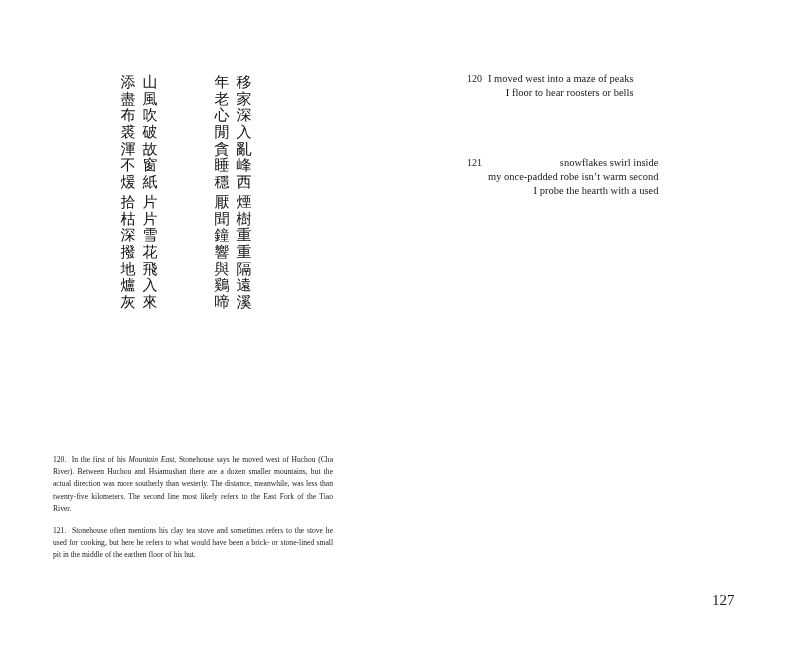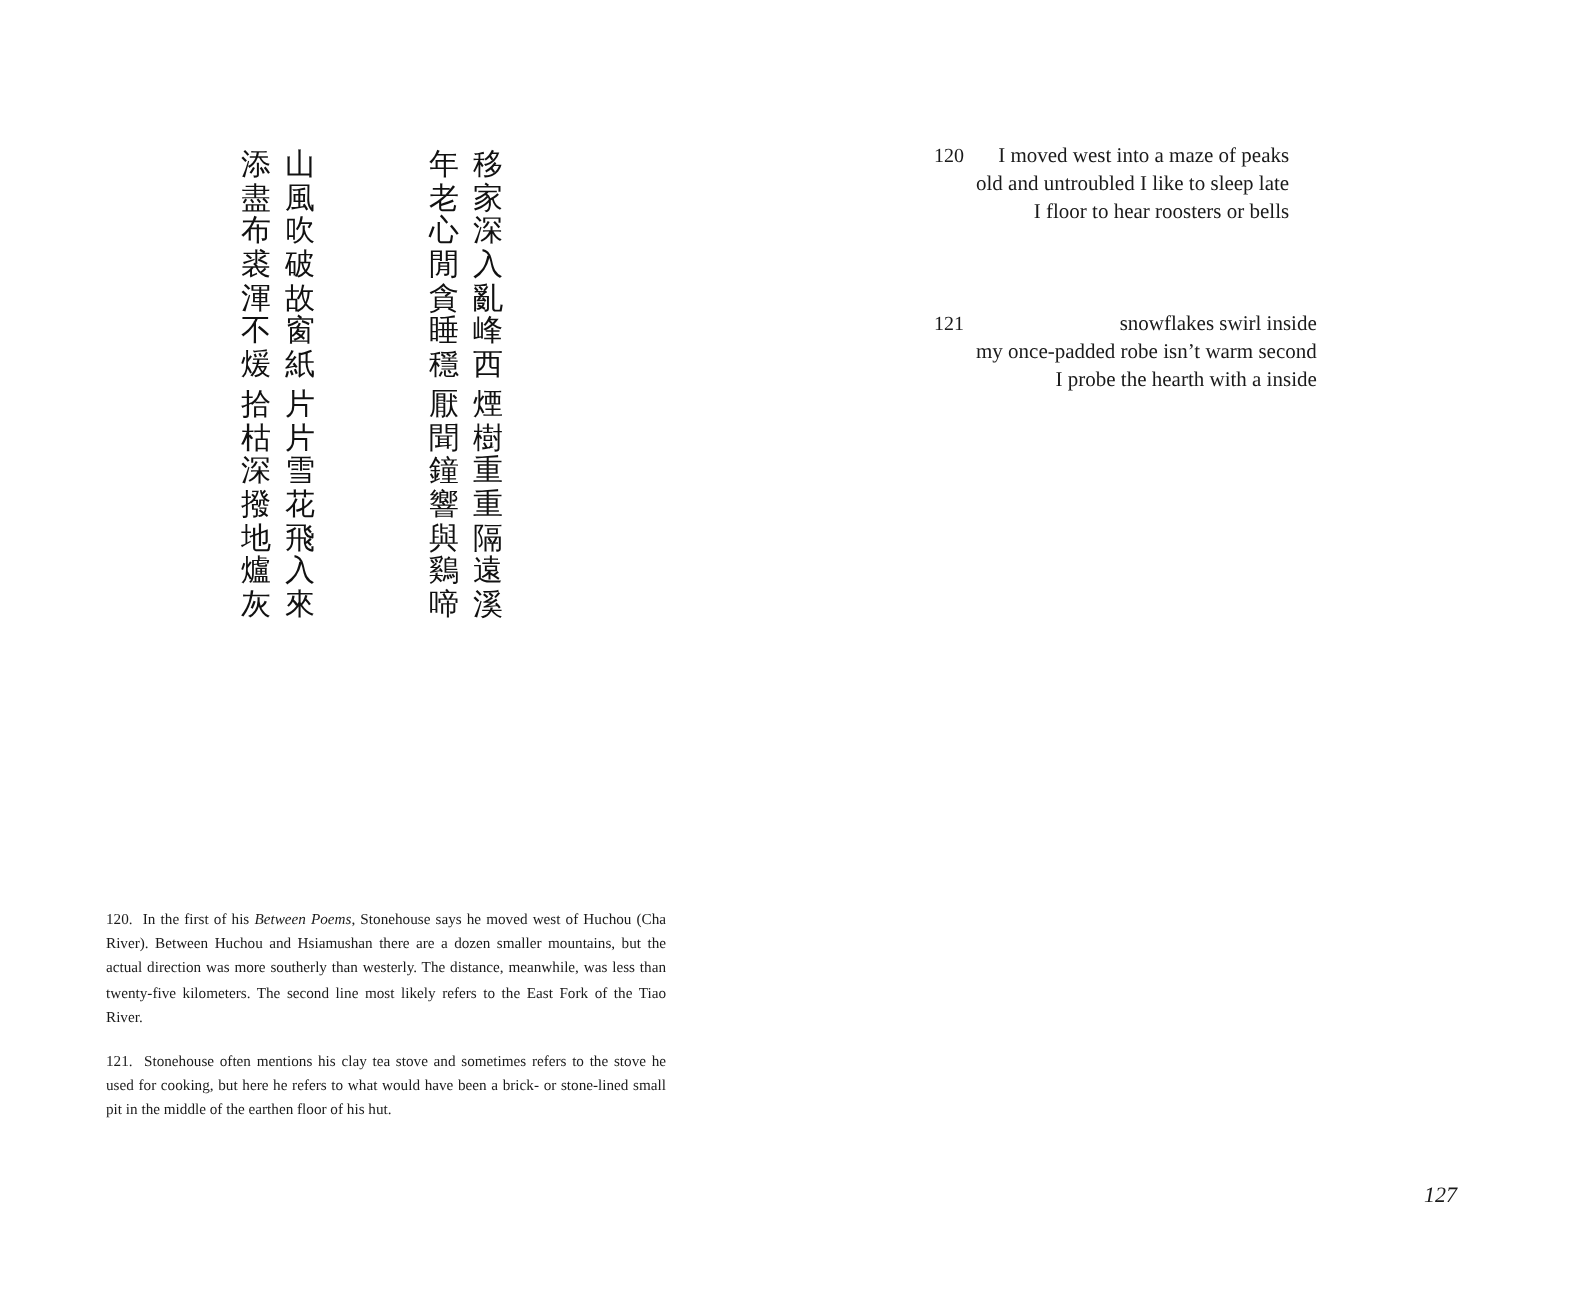--- a/index.html
+++ b/index.html
@@ -28,21 +28,21 @@
   .en-poem .line { display: block; white-space: nowrap; }
 
   .footnotes {
     position: absolute; left: 53px; top: 454px; width: 280px;
     font-size: 7.6px; line-height: 12.2px; text-align: justify;
   }
   .fn { margin: 0 0 10px 0; }
   .fn em { font-style: italic; }
 
   .folio {
-    position: absolute; left: 316px; top: 592px; font-size: 11px; font-style: italic;
+    position: absolute; left: 316px; top: 592px; font-size: 15px; 
   }
 </style>
 </head>
 <body>
 
 <div class="spread">
 
   <div class="page page-left">
 
     <div class="zh-col" style="left:119px; top:74px;">
@@ -117,39 +117,38 @@
         <span>重</span>
         <span>重</span>
         <span>隔</span>
         <span>遠</span>
         <span>溪</span>
       </div>
 
     <div class="footnotes">
       <p class="fn">
         <span>120.</span>&nbsp;
-        <span>In the first of his </span><em>Between Poems</em><span>, Stonehouse says he moved west of Huchou (Cha River). Between Huchou and Hsiamushan there are a dozen smaller mountains, but the actual direction was more southerly than westerly. The distance, meanwhile, was less than twenty-five kilometers. The second line most likely refers to the East Fork of the Tiao River.</span>
+        <span>In the first of his </span><em>Mountain East</em><span>, Stonehouse says he moved west of Huchou (Cha River). Between Huchou and Hsiamushan there are a dozen smaller mountains, but the actual direction was more southerly than westerly. The distance, meanwhile, was less than twenty-five kilometers. The second line most likely refers to the East Fork of the Tiao River.</span>
       </p>
       <p class="fn">
         <span>121.</span>&nbsp;
         <span>Stonehouse often mentions his clay tea stove and sometimes refers to the stove he used for cooking, but here he refers to what would have been a brick- or stone-lined small pit in the middle of the earthen floor of his hut.</span>
       </p>
     </div>
   </div>
 
   <div class="page page-right">
     <div class="en-poem" style="left:92px; top:72px;">
       <span class="num">120</span>
       <span class="line">I moved west into a maze of peaks</span>
-      <span class="line">old and untroubled I like to sleep late</span>
       <span class="line">I floor to hear roosters or bells</span>
     </div>
 
     <div class="en-poem" style="left:92px; top:156px;">
       <span class="num">121</span>
       <span class="line">snowflakes swirl inside</span>
       <span class="line">my once-padded robe isn’t warm second</span>
-      <span class="line">I probe the hearth with a inside</span>
+      <span class="line">I probe the hearth with a used</span>
     </div>
 
     <div class="folio">127</div>
   </div>
 </div>
 
 </body></html>

